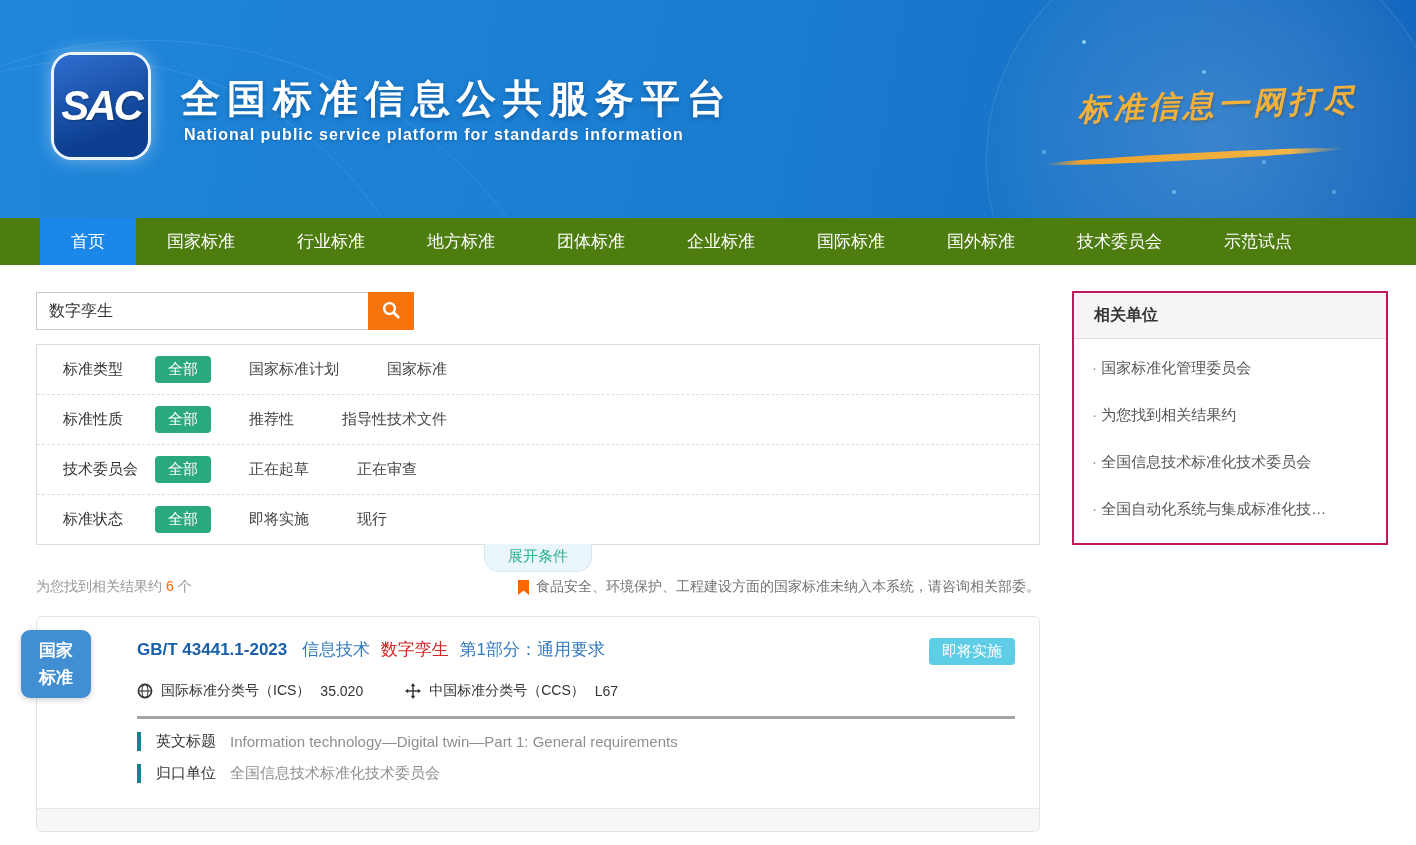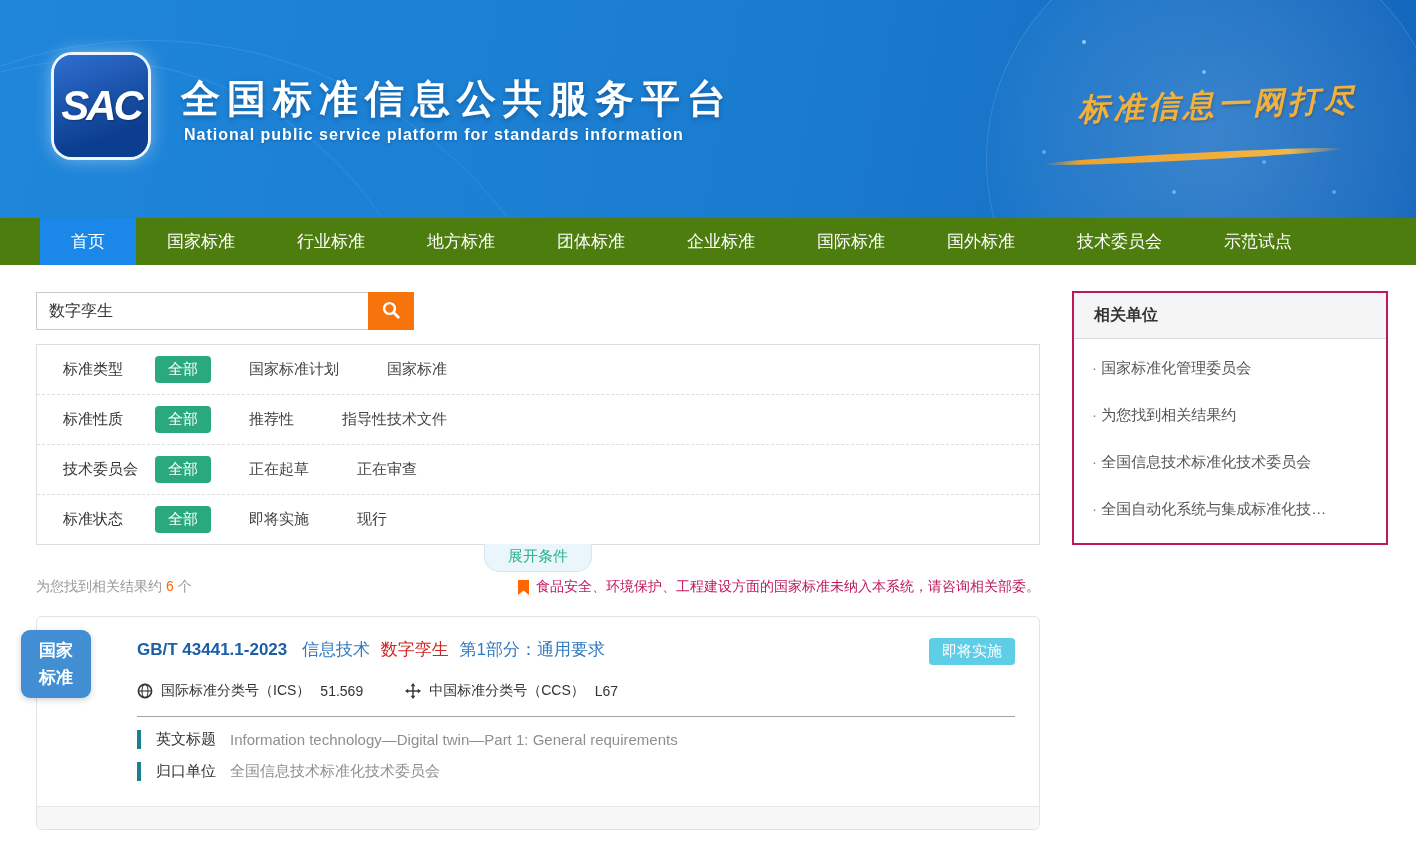--- a/index.html
+++ b/index.html
@@ -67,38 +67,38 @@
   .filter-opt { font-size:15px; color:#444; margin-right:48px; cursor:pointer; }
 
   .expand-wrap { text-align:center; height:27px; margin-top:-1px; }
   .expand-tab { display:inline-block; background:#eaf5fc; border:1px solid #d3e9f6; border-top:none;
     border-radius:0 0 15px 15px; color:#2bb38a; font-size:15px; padding:3px 23px 5px; cursor:pointer; }
 
   
   .results-row { display:flex; justify-content:space-between; align-items:center; margin-top:7px; font-size:14px; }
   .results-count { color:#999; }
   .results-count .num { color:#f60; margin:0 4px; }
-  .notice { color:#be185d; display:flex; align-items:center; }
+  .notice { color:#737373; display:flex; align-items:center; }
   .notice svg { margin-right:7px; flex:none; }
 
   
   .card { position:relative; border:1px solid #e3e3e3; border-radius:6px; margin-top:20px; background:#fff; }
   .type-badge { position:absolute; left:-16px; top:13px; width:70px; height:68px; background:#418fd2;
     border-radius:9px; color:#fff; font-size:17px; font-weight:bold; display:flex; align-items:center;
     justify-content:center; box-shadow:0 2px 6px rgba(0,0,0,.18); }
   .type-badge span { width:36px; line-height:1.6; text-align:center; word-break:break-all; }
   .card-body { padding:21px 24px 0 100px; }
   .card-title-row { display:flex; align-items:flex-start; }
   .card-title { font-size:17px; flex:1; cursor:pointer; }
   .code { color:#1a5fa8; font-weight:bold; margin-right:10px; }
   .t-blue { color:#3379bd; }
   .t-red { color:#cf2525; margin:0 6px; }
   .status-badge { background:#5ecde6; color:#fff; font-size:15px; padding:4px 13px; border-radius:4px; flex:none; }
   .card-meta { margin-top:17px; font-size:14px; color:#333; display:flex; align-items:center;
-    padding-bottom:16px; border-bottom:1px solid #a3a3a3; }
+    padding-bottom:16px; border-bottom:3px solid #a3a3a3; }
   .meta-group { display:flex; align-items:center; margin-right:42px; }
   .meta-group svg { margin-right:8px; flex:none; }
   .meta-label { margin-right:10px; }
   .card-row { display:flex; align-items:center; margin-top:13px; font-size:15px; }
   .bar { width:4px; height:19px; background:#18818f; margin-right:15px; flex:none; }
   .row-label { color:#333; margin-right:14px; flex:none; }
   .row-value { color:#8f8f8f; }
   .card-footer { margin-top:25px; background:#f7f7f7; border-top:1px solid #e7e7e7; padding:11px 24px;
     display:flex; justify-content:flex-end; align-items:center; font-size:15px; color:#333;
     border-radius:0 0 6px 6px; }
@@ -218,21 +218,21 @@
             <span class="status-badge">即将实施</span>
           </div>
           <div class="card-meta">
             <span class="meta-group">
               <svg width="16" height="16" viewBox="0 0 16 16">
                 <circle cx="8" cy="8" r="6.6" fill="none" stroke="#333" stroke-width="1.6"></circle>
                 <ellipse cx="8" cy="8" rx="3" ry="6.6" fill="none" stroke="#333" stroke-width="1.1"></ellipse>
                 <line x1="1.6" y1="8" x2="14.4" y2="8" stroke="#333" stroke-width="1.1"></line>
               </svg>
               <span class="meta-label">国际标准分类号（ICS）</span>
-              <span>51.569</span>
+              <span>35.020</span>
             </span>
             <span class="meta-group">
               <svg width="16" height="16" viewBox="0 0 16 16" fill="#333">
                 <path d="M8 0 L10.3 3.2 H5.7 Z"></path>
                   <path d="M8 16 L5.7 12.8 H10.3 Z"></path>
                 <path d="M0 8 L3.2 5.7 V10.3 Z"></path>
                   <path d="M16 8 L12.8 10.3 V5.7 Z"></path>
                 <rect x="7.3" y="2.8" width="1.4" height="10.4"></rect>
                   <rect x="2.8" y="7.3" width="10.4" height="1.4"></rect>
               </svg>

